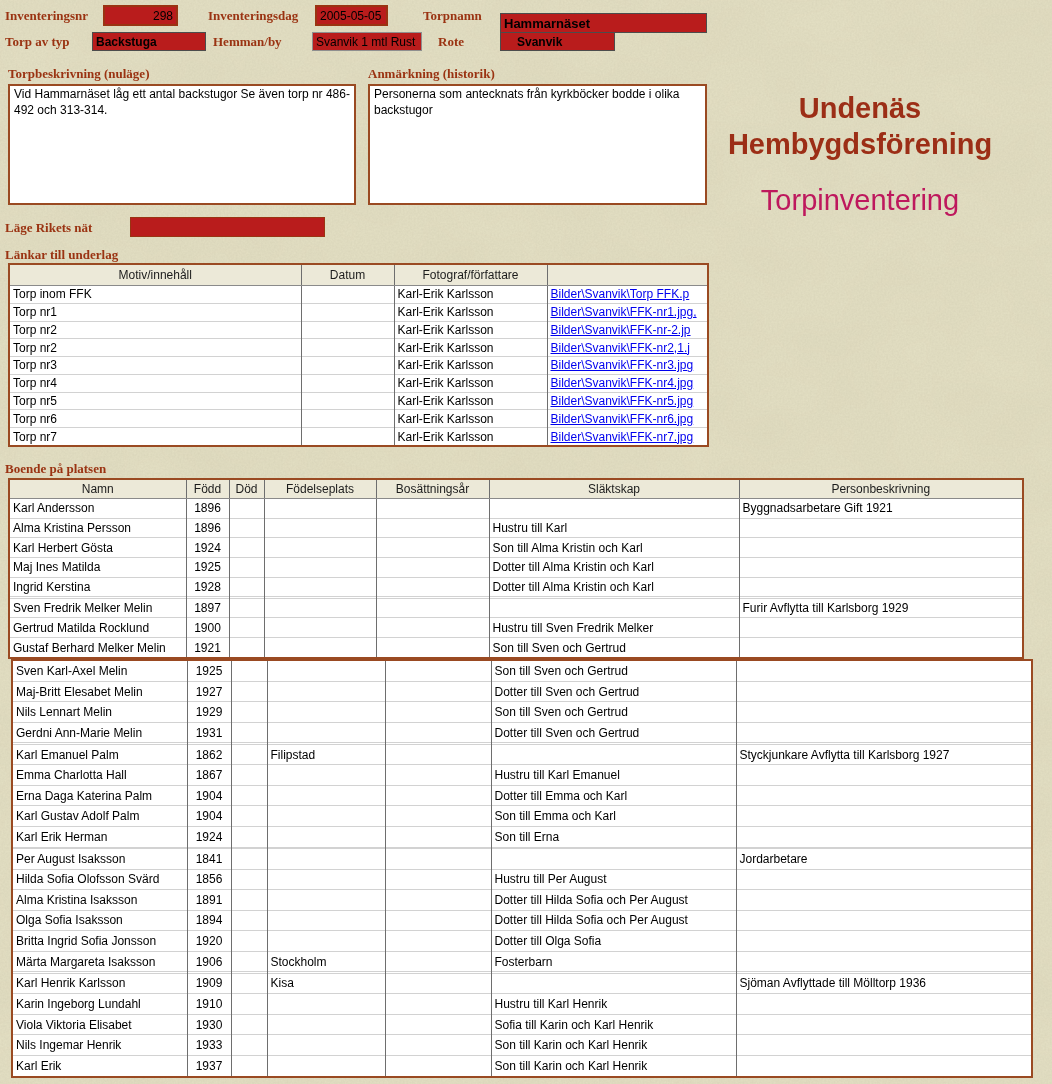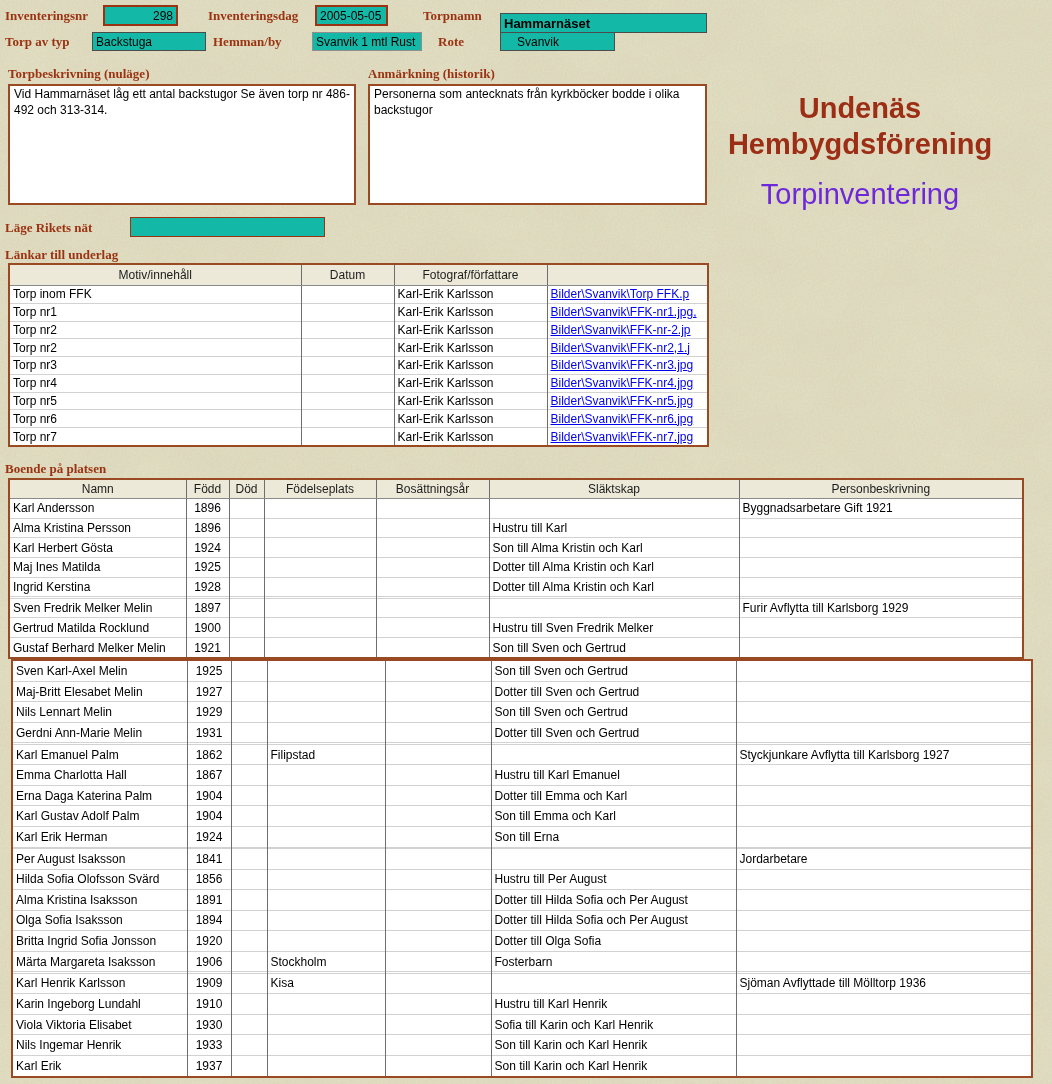--- a/index.html
+++ b/index.html
@@ -3,33 +3,33 @@
 <meta charset="utf-8">
 <style>
   html,body{margin:0;padding:0;}
   .page{position:relative;width:1052px;height:1084px;background:#E6E2C6;overflow:hidden;
         font-family:"Liberation Sans",sans-serif;}
   .texture{position:absolute;left:0;top:0;z-index:0;pointer-events:none;}
   .content{position:absolute;left:0;top:0;width:100%;height:100%;z-index:1;}
 
   .lbl{position:absolute;font-family:"Liberation Serif",serif;font-weight:bold;font-size:13px;
        color:#9A3312;white-space:nowrap;}
-  .txt{position:absolute;background:#14b8a6;border:2px solid #9A3312;box-sizing:border-box;
+  .txt{position:absolute;background:#b91c1c;border:2px solid #9A3312;box-sizing:border-box;
        font-family:"Liberation Sans",sans-serif;font-size:12px;color:#000;padding:0 3px;}
   .txt.right{text-align:right;}
-  .txt.b-thin{border:1px solid #4c4c4c;}
+  .txt.b-thin{border:1px solid #4c4c4c;font-weight:bold;}
   .txt.b-gray{border:1px solid #8f8f8f;}
   .txt.bold{font-weight:bold;font-size:13px;}
   .area{position:absolute;background:#fff;border:2px solid #9A4A22;box-sizing:border-box;
         font-family:"Liberation Sans",sans-serif;font-size:12px;color:#000;padding:1px 4px;
         resize:none;overflow:hidden;line-height:1.3;}
 
   .title-block{position:absolute;left:700px;top:90px;width:320px;text-align:center;}
   .org-title{font-weight:bold;font-size:29px;line-height:36px;color:#9C2E16;}
-  .subtitle{font-size:29px;color:#6d28d9;margin-top:16px;}
+  .subtitle{font-size:29px;color:#be185d;margin-top:22px;}
 
   table.grid{position:absolute;border-collapse:collapse;table-layout:fixed;background:#fff;
              border:2px solid #9A4A22;box-sizing:border-box;}
   .grid th{background:#ECE9D8;font-weight:normal;font-size:12px;color:#1c1c1c;
            border-left:1px solid #6e6e6e;border-bottom:1px solid #8a8a8a;
            padding:0 0;overflow:hidden;white-space:nowrap;text-align:center;}
   .grid td{font-size:12px;color:#000;border-left:1px solid #6e6e6e;border-top:1px solid #d2d2d2;
            padding:0 3px;overflow:hidden;white-space:nowrap;vertical-align:middle;}
   .grid th:first-child,.grid td:first-child{border-left:none;}
   .links-grid th{height:20px;}

